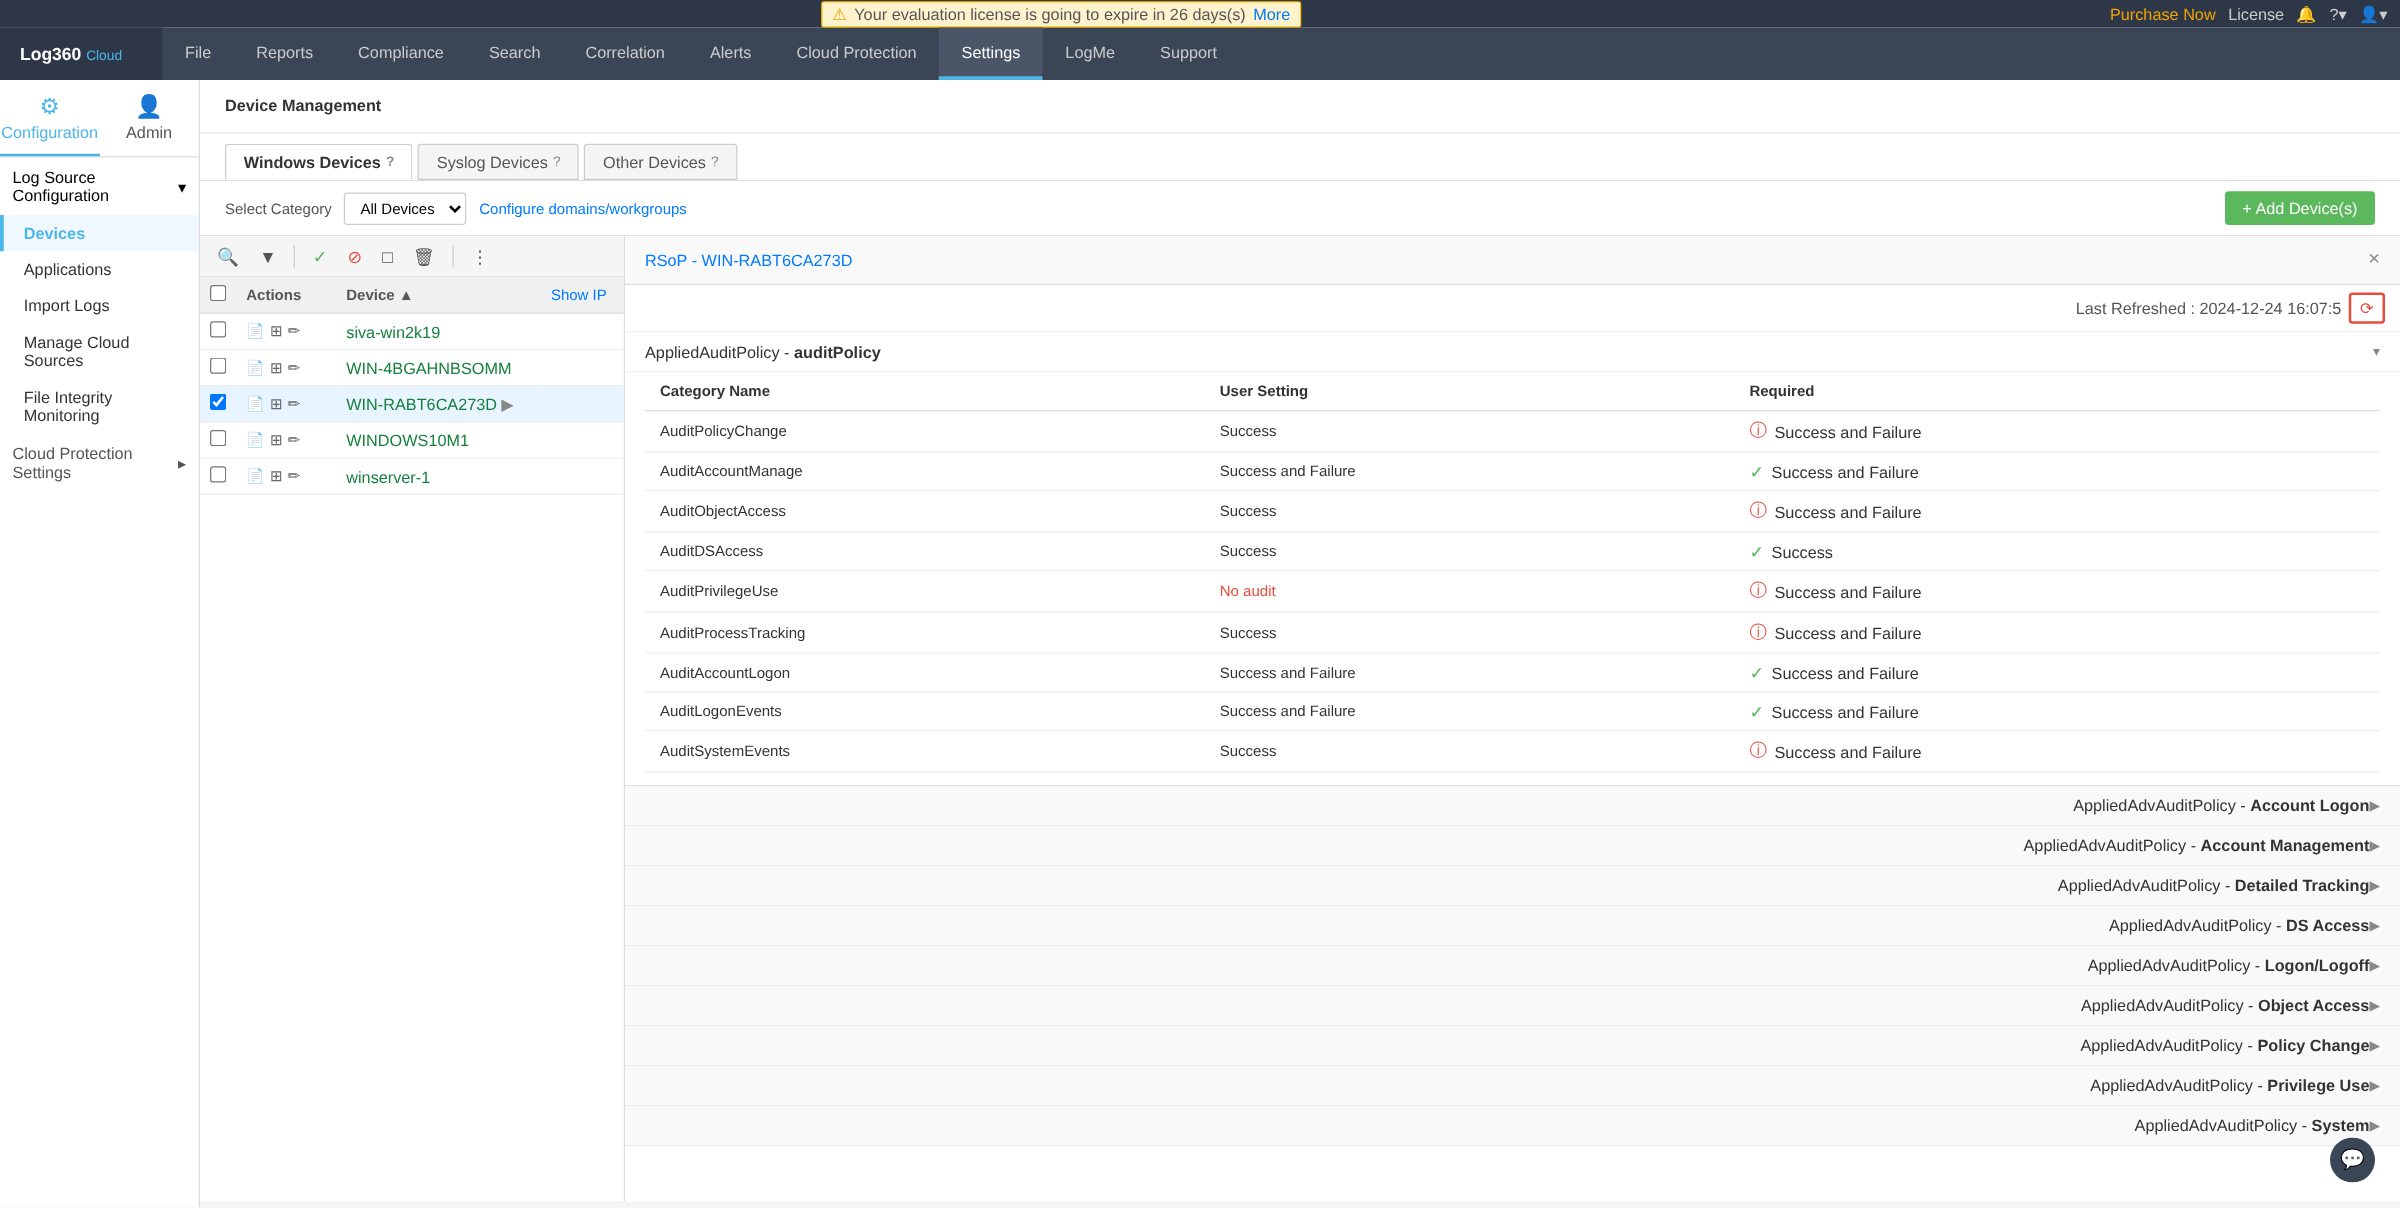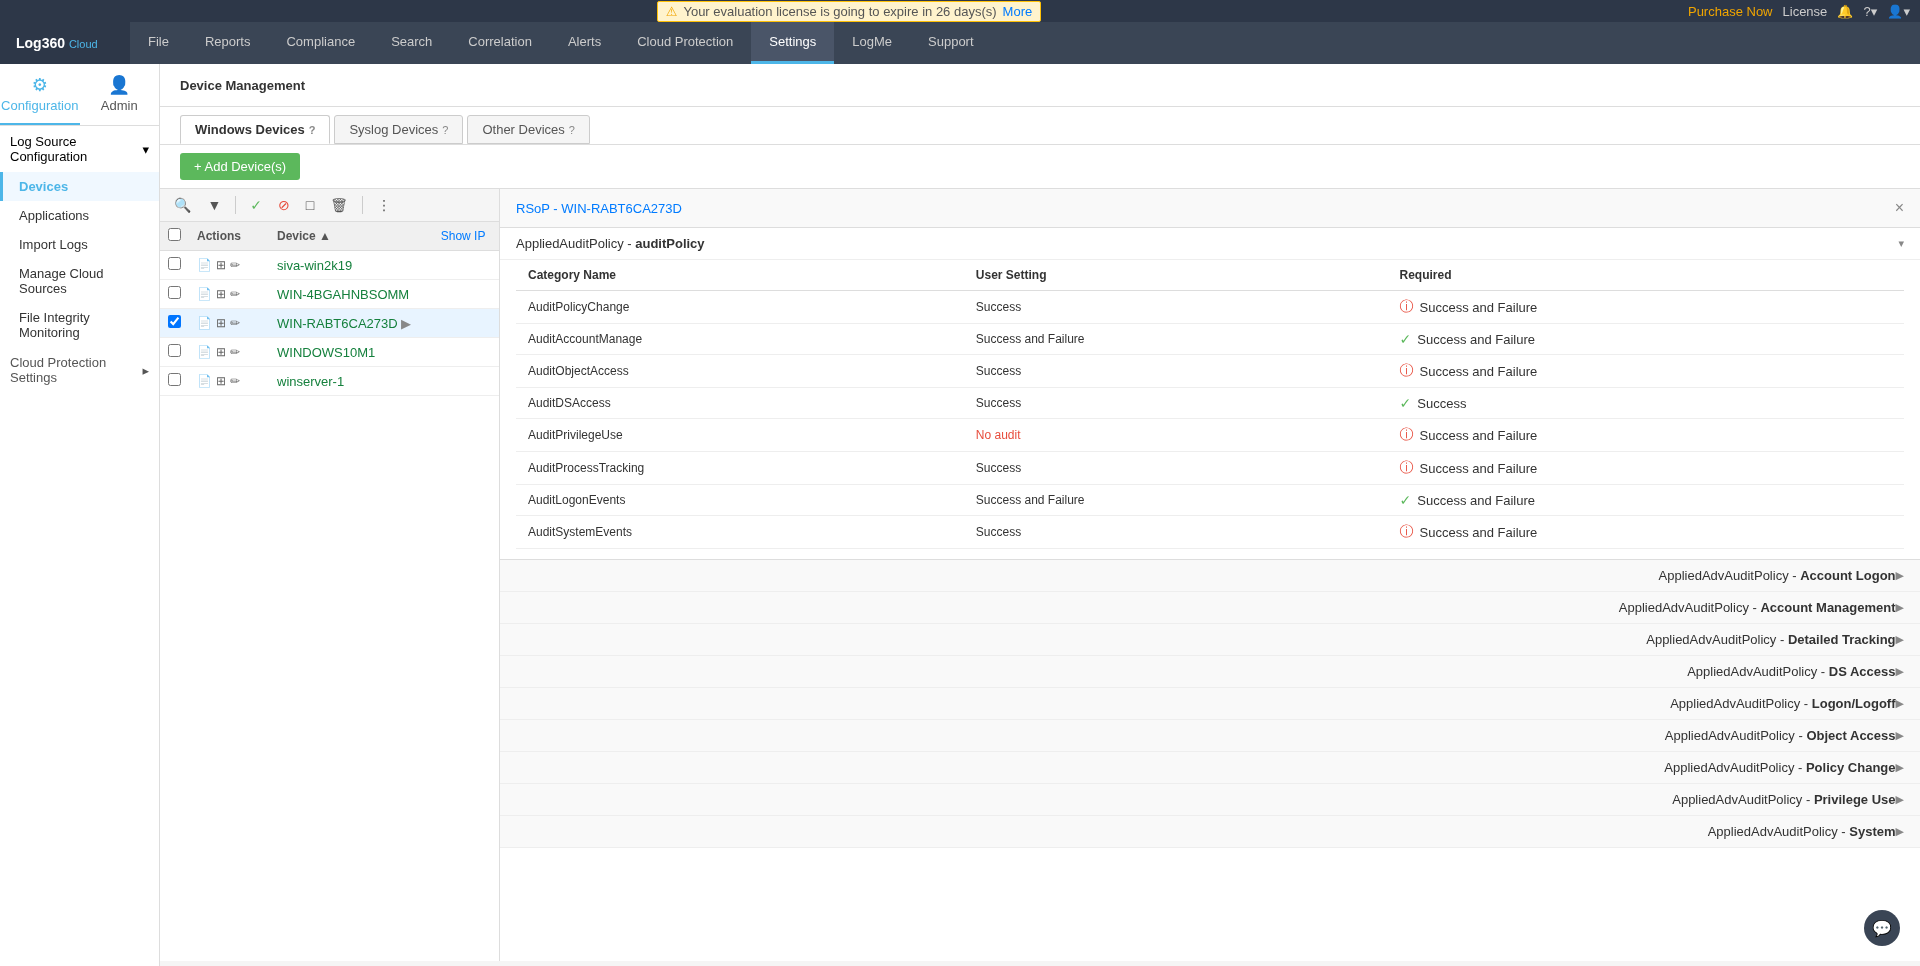--- a/index.html
+++ b/index.html
@@ -424,20 +424,27 @@
         <span>Syslog Devices</span>
         <span class="q-icon">?</span>
       </div>
       <div class="device-tab">
         <span>Other Devices</span>
         <span class="q-icon">?</span>
       </div>
     </div>
 
     <div class="filter-bar">
+      <div class="filter-left">
+        <span class="filter-label">Select Category</span>
+        <select class="filter-select">
+          <option>All Devices</option>
+        </select>
+        <a class="config-link">Configure domains/workgroups</a>
+      </div>
       <button class="add-device-btn">
         <span>+ Add Device(s)</span>
       </button>
     </div>
 
     <div class="split-layout">
 
       <div class="device-list">
         <div class="device-toolbar">
           <span class="toolbar-icon">🔍</span>
@@ -532,20 +539,24 @@
         <div class="rsop-header">
           <div>
             <span class="rsop-title">
               <span>RSoP - </span>
               <span>WIN-RABT6CA273D</span>
             </span>
           </div>
           <span class="rsop-close">×</span>
         </div>
 
+        <div class="rsop-refresh-bar">
+          <span>Last Refreshed : 2024-12-24 16:07:5</span>
+          <button class="refresh-btn">⟳</button>
+        </div>
 
         <div class="policy-section">
           <div class="policy-section-header expanded">
             <span class="section-title">
               AppliedAuditPolicy - <strong>auditPolicy</strong>
             </span>
             <span class="chevron">▾</span>
           </div>
           <div class="policy-table-wrap">
             <table class="policy-table">
@@ -611,20 +622,30 @@
                   <td>AuditProcessTracking</td>
                   <td>Success</td>
                   <td>
                     <div class="status-cell">
                       <span class="status-warn">ⓘ</span>
                       <span>Success and Failure</span>
                     </div>
                   </td>
                 </tr>
                 <tr>
+                  <td>AuditAccountLogon</td>
+                  <td>Success and Failure</td>
+                  <td>
+                    <div class="status-cell">
+                      <span class="status-ok">✓</span>
+                      <span>Success and Failure</span>
+                    </div>
+                  </td>
+                </tr>
+                <tr>
                   <td>AuditLogonEvents</td>
                   <td>Success and Failure</td>
                   <td>
                     <div class="status-cell">
                       <span class="status-ok">✓</span>
                       <span>Success and Failure</span>
                     </div>
                   </td>
                 </tr>
                 <tr>

